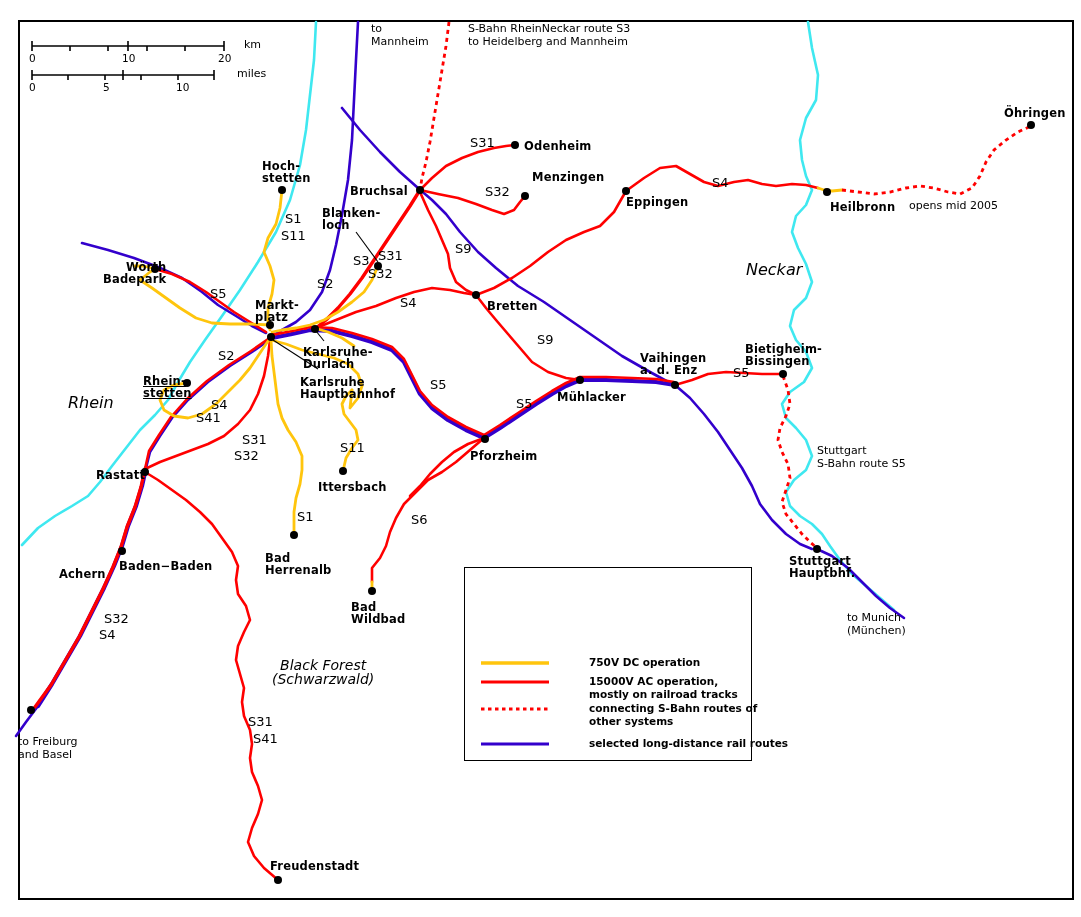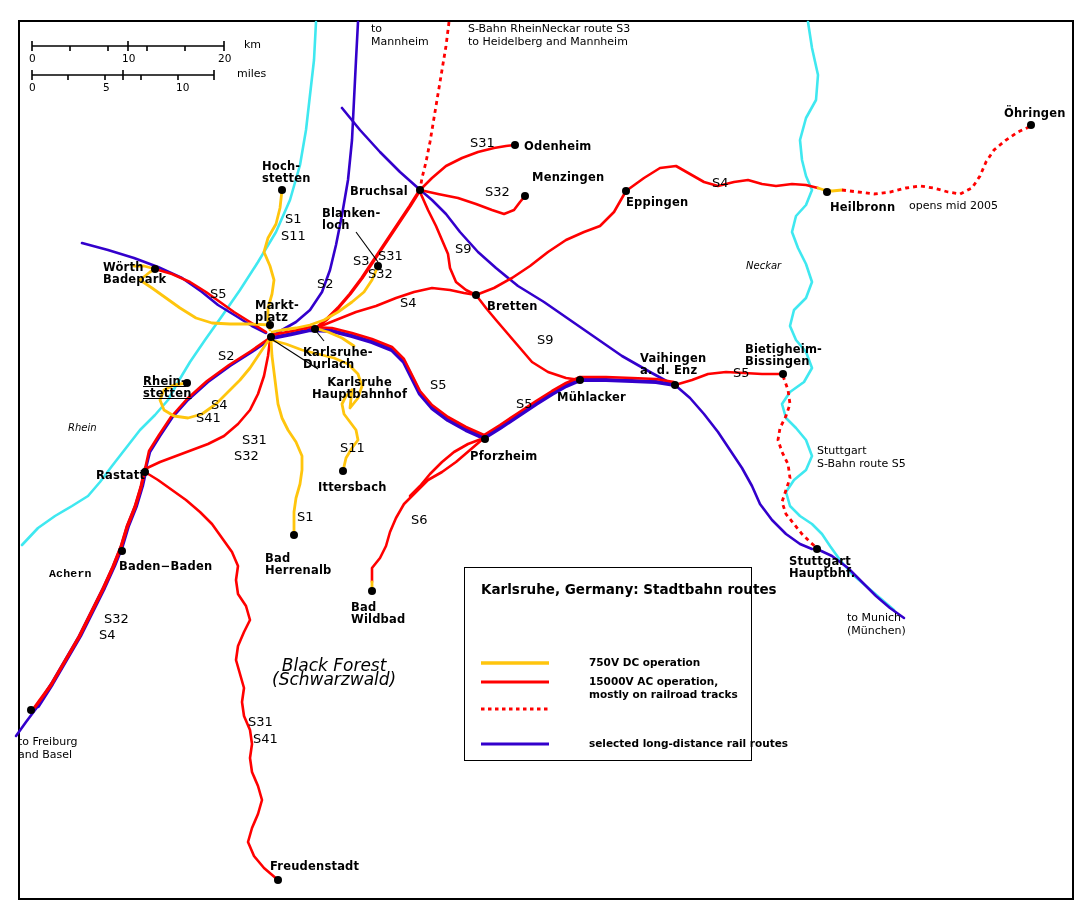--- a/index.html
+++ b/index.html
@@ -3,22 +3,22 @@
 <meta charset="utf-8">
 <style>
   html,body{margin:0;padding:0;background:#ffffff;}
   body{width:1081px;height:917px;overflow:hidden;font-family:"DejaVu Sans",sans-serif;}
   #map-root{position:relative;width:1081px;height:917px;background:#fff;}
   svg{position:absolute;left:0;top:0;}
   .lbl{position:absolute;white-space:pre;font-family:"DejaVu Sans",sans-serif;}
   .city{font-weight:bold;font-size:11.5px;color:#000;line-height:12px;letter-spacing:.2px;}
   .route{font-size:13px;color:#000;}
   .note{font-size:11px;color:#000;line-height:13px;}
-  .water{font-style:italic;font-size:10px;color:#000;}
-  .forest{font-style:italic;font-size:17px;color:#000;line-height:14px;text-align:center;}
+  .water{font-style:italic;font-size:16px;color:#000;}
+  .forest{font-style:italic;font-size:14px;color:#000;line-height:14px;text-align:center;}
   .scale-num{font-size:10.5px;color:#000;}
   .scale-unit{font-size:11px;color:#000;margin-left:12px;}
   #legend{position:absolute;left:464px;top:567px;width:288px;height:194px;
           background:#fff;border:1.5px solid #000;box-sizing:border-box;}
   #legend .title{position:absolute;left:16px;top:13px;font-weight:bold;font-size:13.5px;color:#000;white-space:nowrap;}
   #legend .meta{position:absolute;left:16px;top:43px;font-weight:bold;font-size:10.5px;line-height:13px;color:#000;white-space:pre;}
   #legend .itxt{position:absolute;font-weight:bold;font-size:10.5px;line-height:13px;color:#000;white-space:pre;margin-left:22px;}
   .frame{fill:none;stroke:#000;stroke-width:2;}
 </style>
 </head>
@@ -228,40 +228,40 @@
       <div class="lbl city" style="left: 262px; top: 160px;">Hoch-
 stetten</div>
       <div class="lbl city" style="left: 322px; top: 207px;">Blanken-
 loch</div>
       <div class="lbl city" style="left: 350px; top: 185px;">Bruchsal</div>
       <div class="lbl city" style="left: 524px; top: 140px;">Odenheim</div>
       <div class="lbl city" style="left: 532px; top: 171px;">Menzingen</div>
       <div class="lbl city" style="left: 626px; top: 196px;">Eppingen</div>
       <div class="lbl city" style="left: 830px; top: 201px;">Heilbronn</div>
       <div class="lbl city" style="left: 1004px; top: 107px;">Öhringen</div>
-      <div class="lbl city" style="left: 103px; top: 261px;">Wörth
+      <div class="lbl city" style="left: 103px; top: 261px; text-align: right;">Wörth
 Badepark</div>
       <div class="lbl city" style="left: 255px; top: 299px;">Markt-
 platz</div>
       <div class="lbl city" style="left: 303px; top: 346px;">Karlsruhe-
 Durlach</div>
-      <div class="lbl city" style="left: 312px; top: 376px; text-align: center;">Karlsruhe
+      <div class="lbl city" style="left: 300px; top: 376px;">Karlsruhe
 Hauptbahnhof</div>
       <div class="lbl city" style="left: 143px; top: 375px; text-decoration: underline;">Rhein-
 stetten</div>
       <div class="lbl city" style="left: 487px; top: 300px;">Bretten</div>
       <div class="lbl city" style="left: 557px; top: 391px;">Mühlacker</div>
       <div class="lbl city" style="left: 640px; top: 352px;">Vaihingen
 a. d. Enz</div>
       <div class="lbl city" style="left: 745px; top: 343px;">Bietigheim-
 Bissingen</div>
       <div class="lbl city" style="left: 470px; top: 450px;">Pforzheim</div>
       <div class="lbl city" style="left: 96px; top: 469px;">Rastatt</div>
       <div class="lbl city" style="left: 119px; top: 560px;">Baden−Baden</div>
-      <div class="lbl city" style="left: 49px; top: 568px; font-family: Liberation Mono, monospace;">Achern</div>
+      <div class="lbl city" style="left: 59px; top: 568px;">Achern</div>
       <div class="lbl city" style="left: 265px; top: 552px;">Bad
 Herrenalb</div>
       <div class="lbl city" style="left: 318px; top: 481px;">Ittersbach</div>
       <div class="lbl city" style="left: 351px; top: 601px;">Bad
 Wildbad</div>
       <div class="lbl city" style="left: 270px; top: 860px;">Freudenstadt</div>
       <div class="lbl city" style="left: 789px; top: 555px;">Stuttgart
 Hauptbhf.</div>
     </div>
   <div id="route-labels">
@@ -301,34 +301,35 @@
 to Heidelberg and Mannheim</div>
       <div class="lbl note" style="left: 909px; top: 199px;">opens mid 2005</div>
       <div class="lbl note" style="left: 817px; top: 444px;">Stuttgart
 S-Bahn route S5</div>
       <div class="lbl note" style="left: 847px; top: 611px;">to Munich
 (München)</div>
       <div class="lbl note" style="left: 18px; top: 735px;">to Freiburg
 and Basel</div>
     </div>
   <div id="geo-labels">
-      <div class="lbl water" style="left: 68px; top: 393px; margin-top: 29px;">Rhein</div>
+      <div class="lbl water" style="left: 68px; top: 393px;">Rhein</div>
       <div class="lbl water" style="left: 746px; top: 260px;">Neckar</div>
       <div class="lbl forest" style="left: 272px; top: 658px;">Black Forest
 (Schwarzwald)</div>
     </div>
 
   <div id="legend">
-    <div class="title">Karlsruhe, Germany: Stadtbahn routes</div>
 
     <svg width="288" height="194" style="position:absolute;left:0;top:0;">
       <line x1="16" y1="95" x2="84" y2="95" stroke="#FFC50D" stroke-width="3.4"></line>
       <line x1="16" y1="114" x2="84" y2="114" stroke="#FF0000" stroke-width="3.2"></line>
       <line x1="16" y1="141" x2="84" y2="141" stroke="#FF0000" stroke-width="3" stroke-dasharray="3.5 3.5"></line>
       <line x1="16" y1="176" x2="84" y2="176" stroke="#3300CC" stroke-width="3.2"></line>
     </svg>
 
     <div class="itxt" style="left:102px;top:88px;">750V DC operation</div>
     <div class="itxt" style="left:102px;top:107px;">15000V AC operation,
 mostly on railroad tracks</div>
+    <div class="itxt" style="left:102px;top:134px;">connecting S-Bahn routes of
+other systems</div>
     <div class="itxt" style="left:102px;top:169px;">selected long-distance rail routes</div>
   </div>
 </div>
 
 </body></html>

